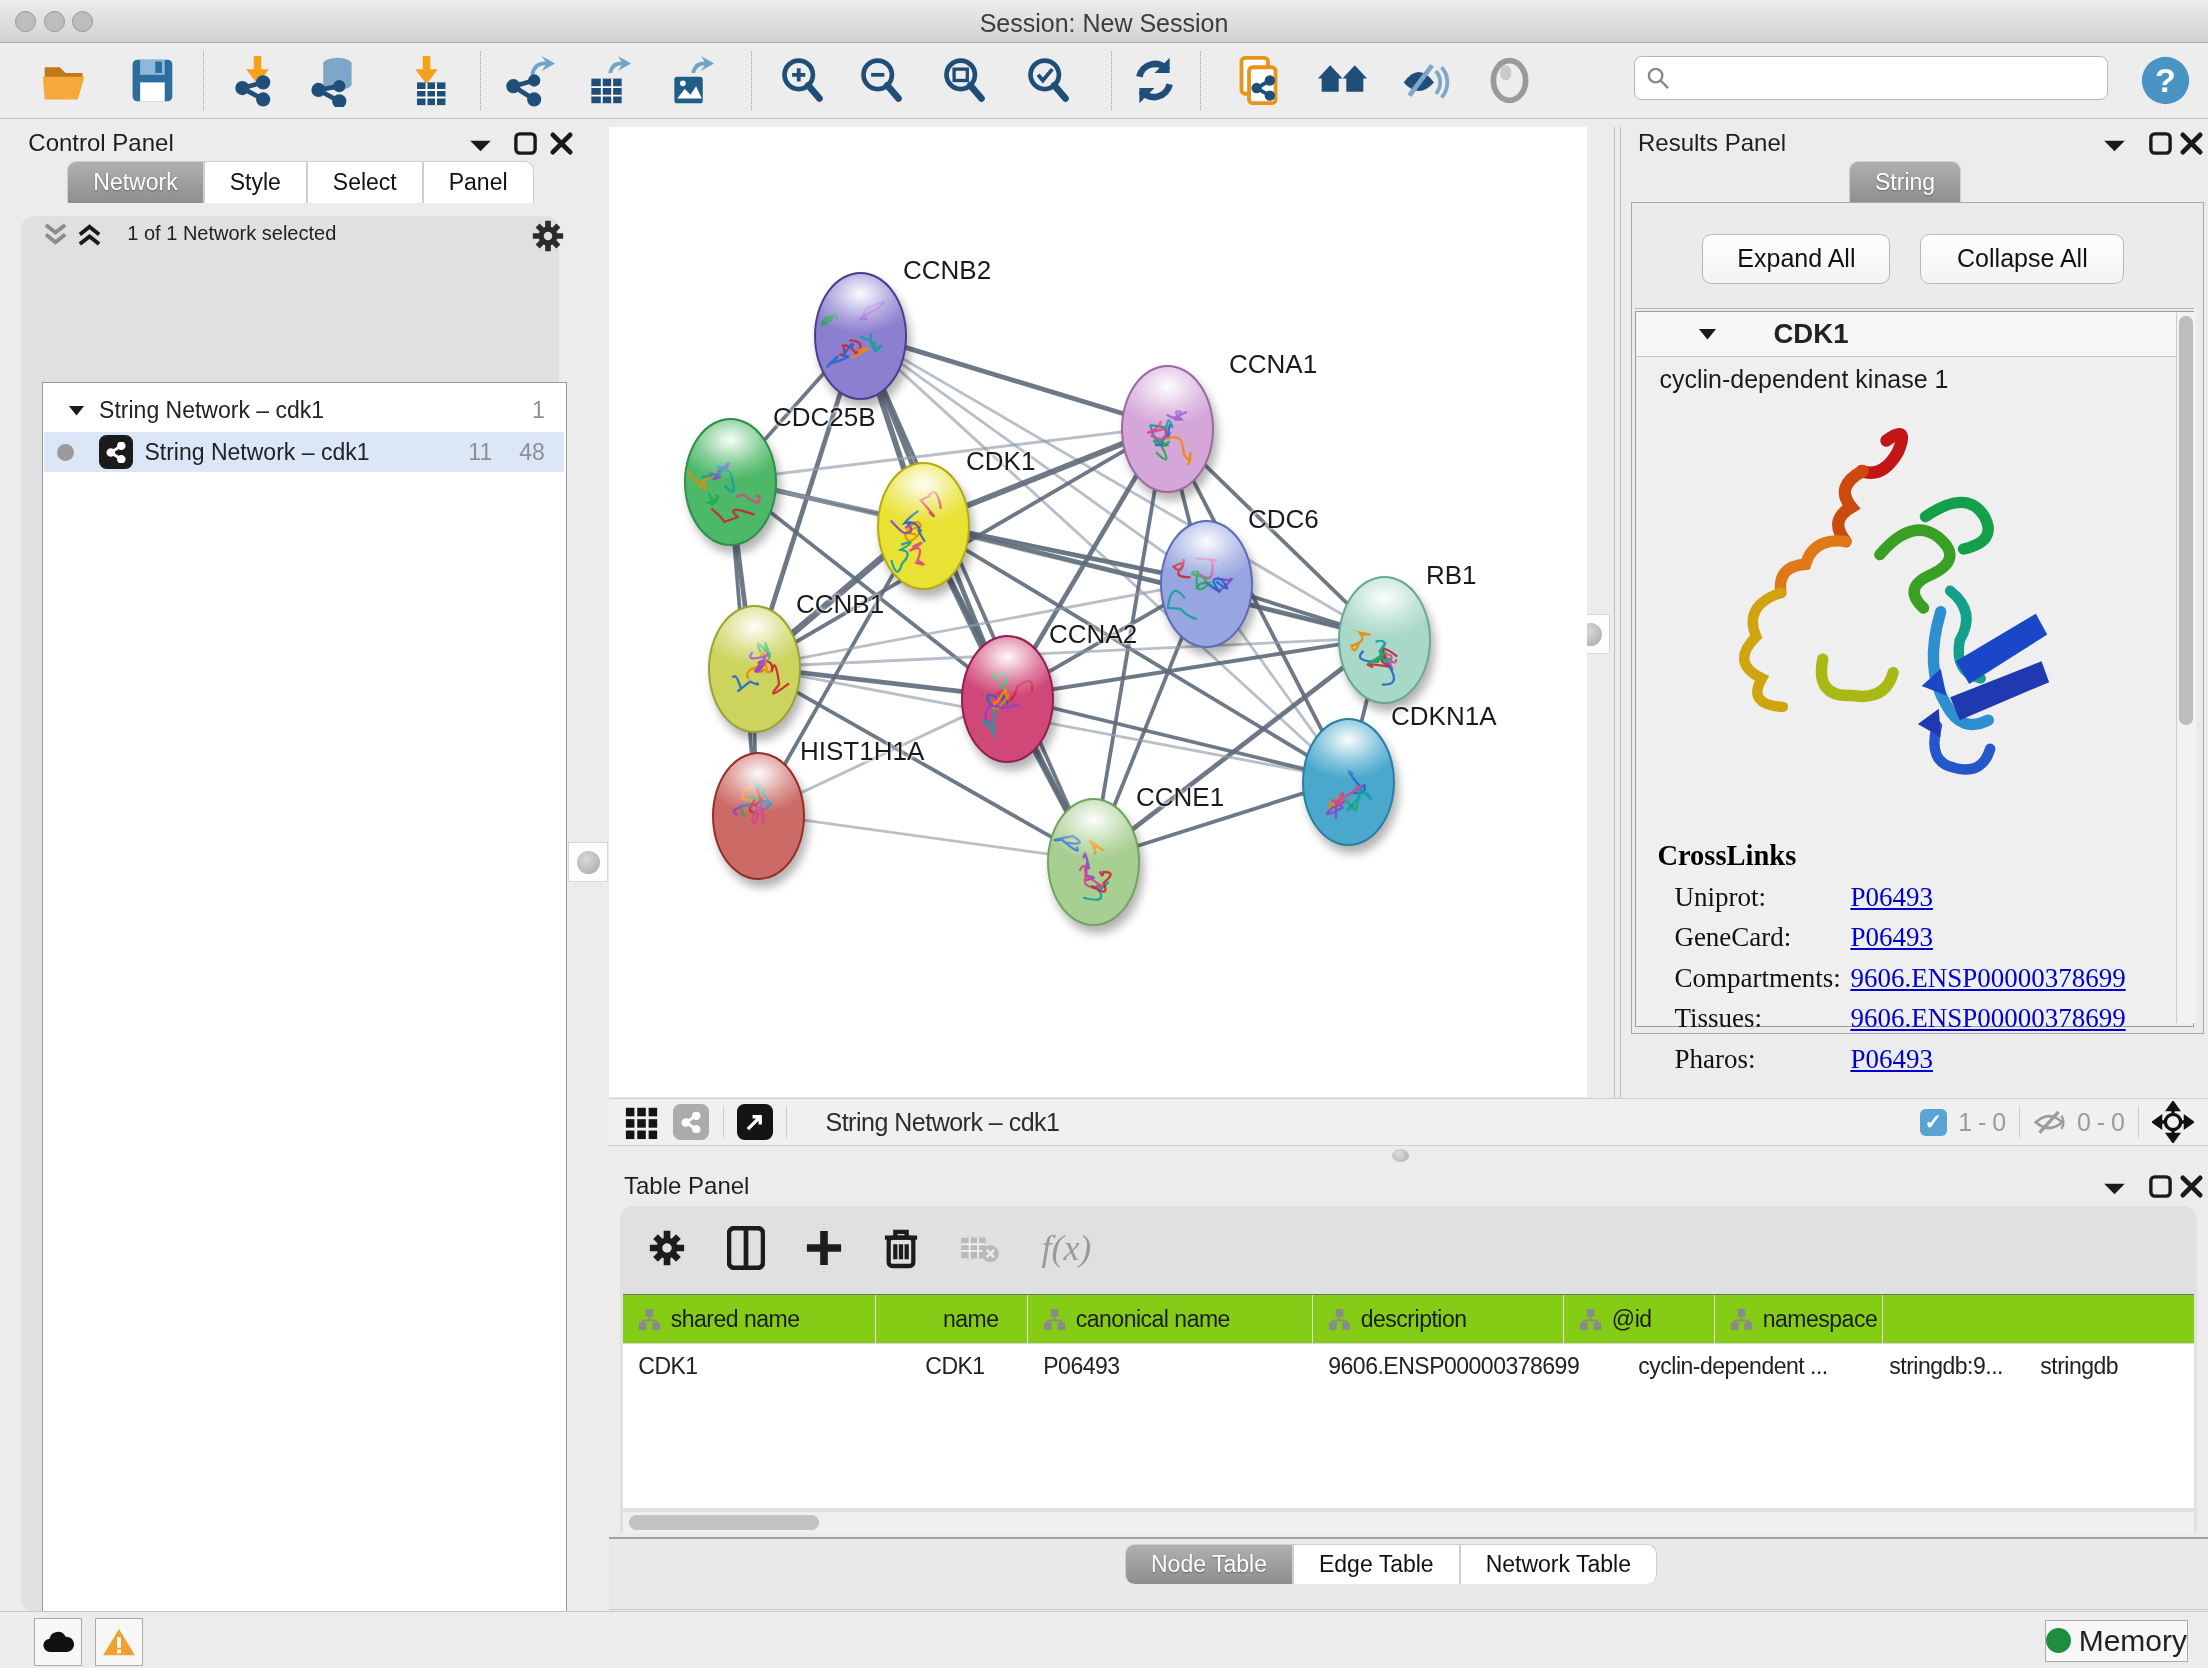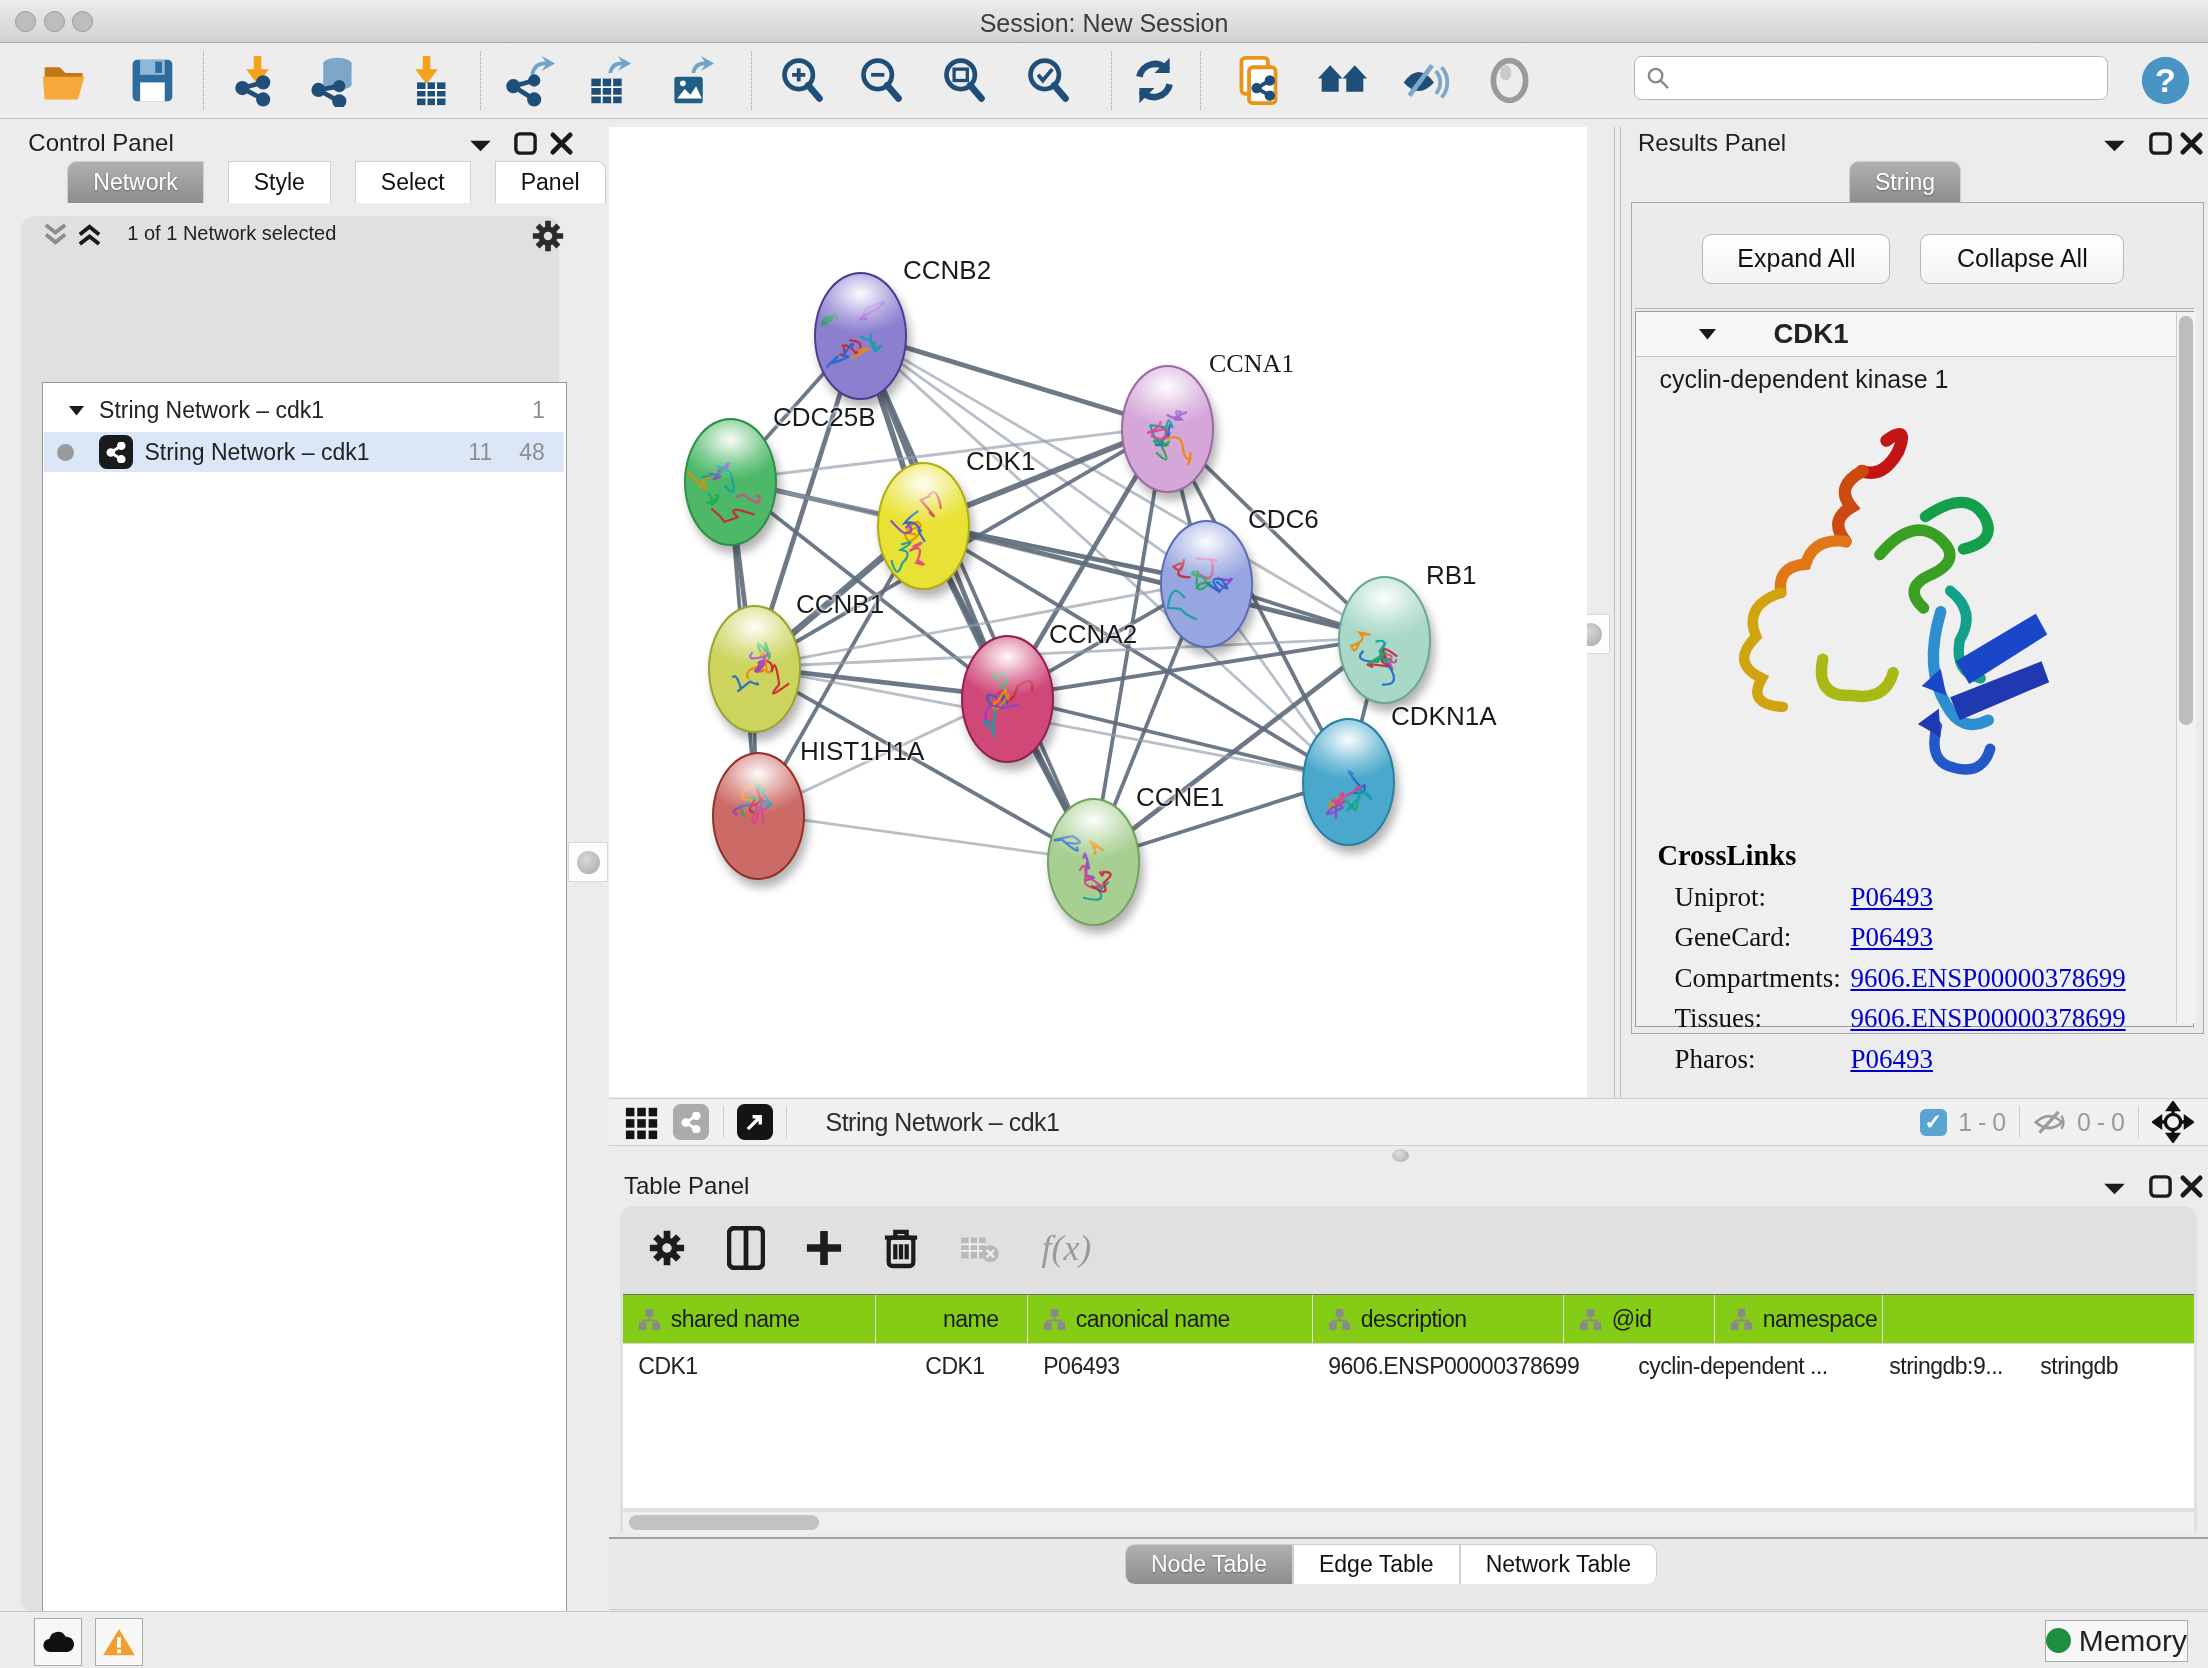--- a/index.html
+++ b/index.html
@@ -18,21 +18,21 @@
   .tbtn{width:55px;height:55px;top:9.5px;display:flex;align-items:center;justify-content:center;cursor:default;}
   .tsep{top:7.6px;width:0;height:59px;border-left:1.9px dotted #9d9d9d;}
   #search-wrap{left:1634px;top:13.3px;width:472px;height:42px;background:#fff;border:1px solid #b5b5b5;
      border-radius:7.6px;display:flex;align-items:center;}
   #search-wrap svg{margin:0 7.6px 0 11.4px;flex:none;}
   #search-input{border:none;outline:none;font-size:23px;width:409px;background:transparent;
      font-family:"Liberation Sans",sans-serif;}
 
   
   .panel-title{font-size:24px;color:#1e1e1e;}
-  .tabbar{display:flex;gap:24px;}
+  .tabbar{display:flex;}
   .tab{height:41px;line-height:41px;padding:0 25px;font-size:23px;background:#fff;
        border:1px solid #cfcfcf;border-bottom:none;color:#111;}
   .tab:first-child{border-radius:9.5px 0 0 0;}
   .tab:last-child{border-radius:0 9.5px 0 0;}
   .tab.sel{background:linear-gradient(#b0b0b0,#8e8e8e);color:#fff;text-shadow:0 1px 1.9px rgba(0,0,0,.35);}
   .inner-panel{background:#e0e0e0;border-radius:13.3px;}
 
   
   #control-panel{left:13.3px;top:127px;width:554px;height:1489px;}
   #cp-list{left:28.5px;top:255px;width:523px;height:1351px;background:#fff;border:1px solid #989898;}
@@ -435,21 +435,21 @@
         </svg><div class="gloss"></div></div>
       <span class="node-label" style="left: 294px; top: 128px;">CCNB2</span>
       <div class="node" style="left: 512px; top: 238px; background: rgb(213, 166, 216); border: 2.9px solid rgb(154, 106, 160);"><svg width="89" height="124" viewBox="0 0 94 130">
           <path d="M 40.83510802469136 80.62304526748972 q -14.093792866941016 2.0853909465020593 4.206635802469137 1.2726337448559661 q -9.191872427983538 -5.1526063100137165 3.655401234567904 -11.25462962962963 q -3.96073388203018 9.667009602194788 1.1782407407407405 -11.31275720164609" fill="none" stroke="#2266cc" stroke-width="2.4" stroke-opacity=".9"></path>
           <path d="M 34.90288923182442 89.70493827160493 q 18.145233196159126 17.266803840877913 6.295833333333331 -5.705504115226338 q 12.594478737997257 -10.300411522633745 3.892746913580247 -1.6278292181069958 q -18.799897119341566 -9.390260631001372 -9.325154320987654 -1.3773148148148149" fill="none" stroke="#22aa55" stroke-width="2.4" stroke-opacity=".9"></path>
           <path d="M 45.72581447187929 75.62633744855967 q 17.256687242798357 -7.099108367626885 17.68132716049383 11.359567901234566 q 2.2409122085048025 11.17729766803841 7.648611111111112 9.449588477366255 q -4.050582990397803 13.980452674897123 0.5788580246913568 -7.028292181069959" fill="none" stroke="#ee8800" stroke-width="2.4" stroke-opacity=".9"></path>
           <path d="M 46.01993312757202 49.64650205761317 q 11.882544581618653 8 14.807561728395058 -2.717335390946502 q -10.129115226337449 -2.447873799725649 0.7007716049382715 7.903549382716047 q -16.996742112482853 1.7544581618655677 6.00138888888889 -7.895318930041152" fill="none" stroke="#8844cc" stroke-width="2.4" stroke-opacity=".9"></path>
           <path d="M 52.57536865569273 63.91358024691358 q -6.372256515775035 -19.905006858710564 -7.214351851851852 9.10082304526749 q -9.20696159122085 14.503086419753089 -16.50632716049383 -11.451131687242798 q -0.8482510288065832 -1.1299725651577504 16.720216049382714 1.9475308641975282" fill="none" stroke="#11a0a0" stroke-width="2.4" stroke-opacity=".9"></path>
           <path d="M 39.36742969821674 56.797942386831274 q 1.5046296296296262 3.0130315500685896 -6.606635802469135 9.406635802469136 q -16.7210219478738 6.227709190672151 11.138425925925926 -1.577417695473251 q 6.370198902606312 17.672839506172842 -14.820216049382715 7.315072016460906" fill="none" stroke="#dd4488" stroke-width="2.4" stroke-opacity=".9"></path>
         </svg><div class="gloss"></div></div>
-      <span class="node-label" style="left: 600px; top: 222px; font-family: Liberation Serif, serif;">CCNA1</span>
+      <span class="node-label" style="left: 620px; top: 222px;">CCNA1</span>
       <div class="node" style="left: 75px; top: 291px; background: rgb(77, 184, 104); border: 2.9px solid rgb(46, 143, 73);"><svg width="89" height="124" viewBox="0 0 94 130">
           <path d="M 22.992249657064473 77.19855967078189 q 3.2890946502057616 0.3221879286694076 4.610493827160493 11.508873456790123 q 13.828875171467764 -9.179183813443073 -6.4222222222222225 -1.2344393004115233 q 19.759602194787377 -7.4871399176954725 9.508024691358024 -8.54565329218107" fill="none" stroke="#22aa55" stroke-width="2.4" stroke-opacity=".9"></path>
           <path d="M 31.31414609053498 54.55205761316873 q -5.973936899862826 4.8657407407407405 -13.763271604938272 9.515303497942387 q 10.903292181069958 19.97342249657065 -16.87006172839506 -10.697145061728396 q -10.40877914951989 -3.6020233196159133 -12.569444444444445 -7.32934670781893" fill="none" stroke="#ee8800" stroke-width="2.4" stroke-opacity=".9"></path>
           <path d="M 34.56402606310014 56.15246913580247 q -1.4509602194787377 -6.928155006858711 8.714814814814812 -6.583204732510287 q 7.936556927297666 -13.631172839506172 -13.577160493827162 12.03150720164609 q 15.184156378600818 -3.7086762688614563 -5.350617283950617 -5.403163580246915" fill="none" stroke="#8844cc" stroke-width="2.4" stroke-opacity=".9"></path>
           <path d="M 40.717198216735255 68.37016460905349 q 15.870370370370367 18.767661179698216 5.822530864197532 -14.194058641975309 q -16.799725651577504 -5.795438957475994 -13.432407407407407 -6.011445473251028 q 18.51371742112483 4.5385802469135825 -16.391049382716048 12.047710905349792" fill="none" stroke="#11a0a0" stroke-width="2.4" stroke-opacity=".9"></path>
           <path d="M 52.711934156378604 81.13106995884775 q 3.520919067215363 -3.4789094650205783 10.004320987654317 -1.8357767489711936 q 2.373456790123459 3.974451303155007 13.341975308641974 7.766589506172842 q 4.518175582990395 -7.996056241426611 -2.579629629629629 -7.939686213991769" fill="none" stroke="#dd4488" stroke-width="2.4" stroke-opacity=".9"></path>
           <path d="M 26.89391289437586 93.25 q 15.3278463648834 12.751886145404669 12.371296296296297 14.195344650205762 q 9.653635116598078 -3.0869341563786 15.190432098765434 -5.152906378600822 q -14.45679012345679 -14.152091906721537 17.861419753086416 -2.7727623456790127" fill="none" stroke="#cc2233" stroke-width="2.4" stroke-opacity=".9"></path>
         </svg><div class="gloss"></div></div>
       <span class="node-label" style="left: 164px; top: 275px;">CDC25B</span>
       <div class="node" style="left: 268px; top: 335px; background: rgb(232, 226, 52); border: 2.9px solid rgb(176, 172, 20);"><svg width="89" height="124" viewBox="0 0 94 130">

